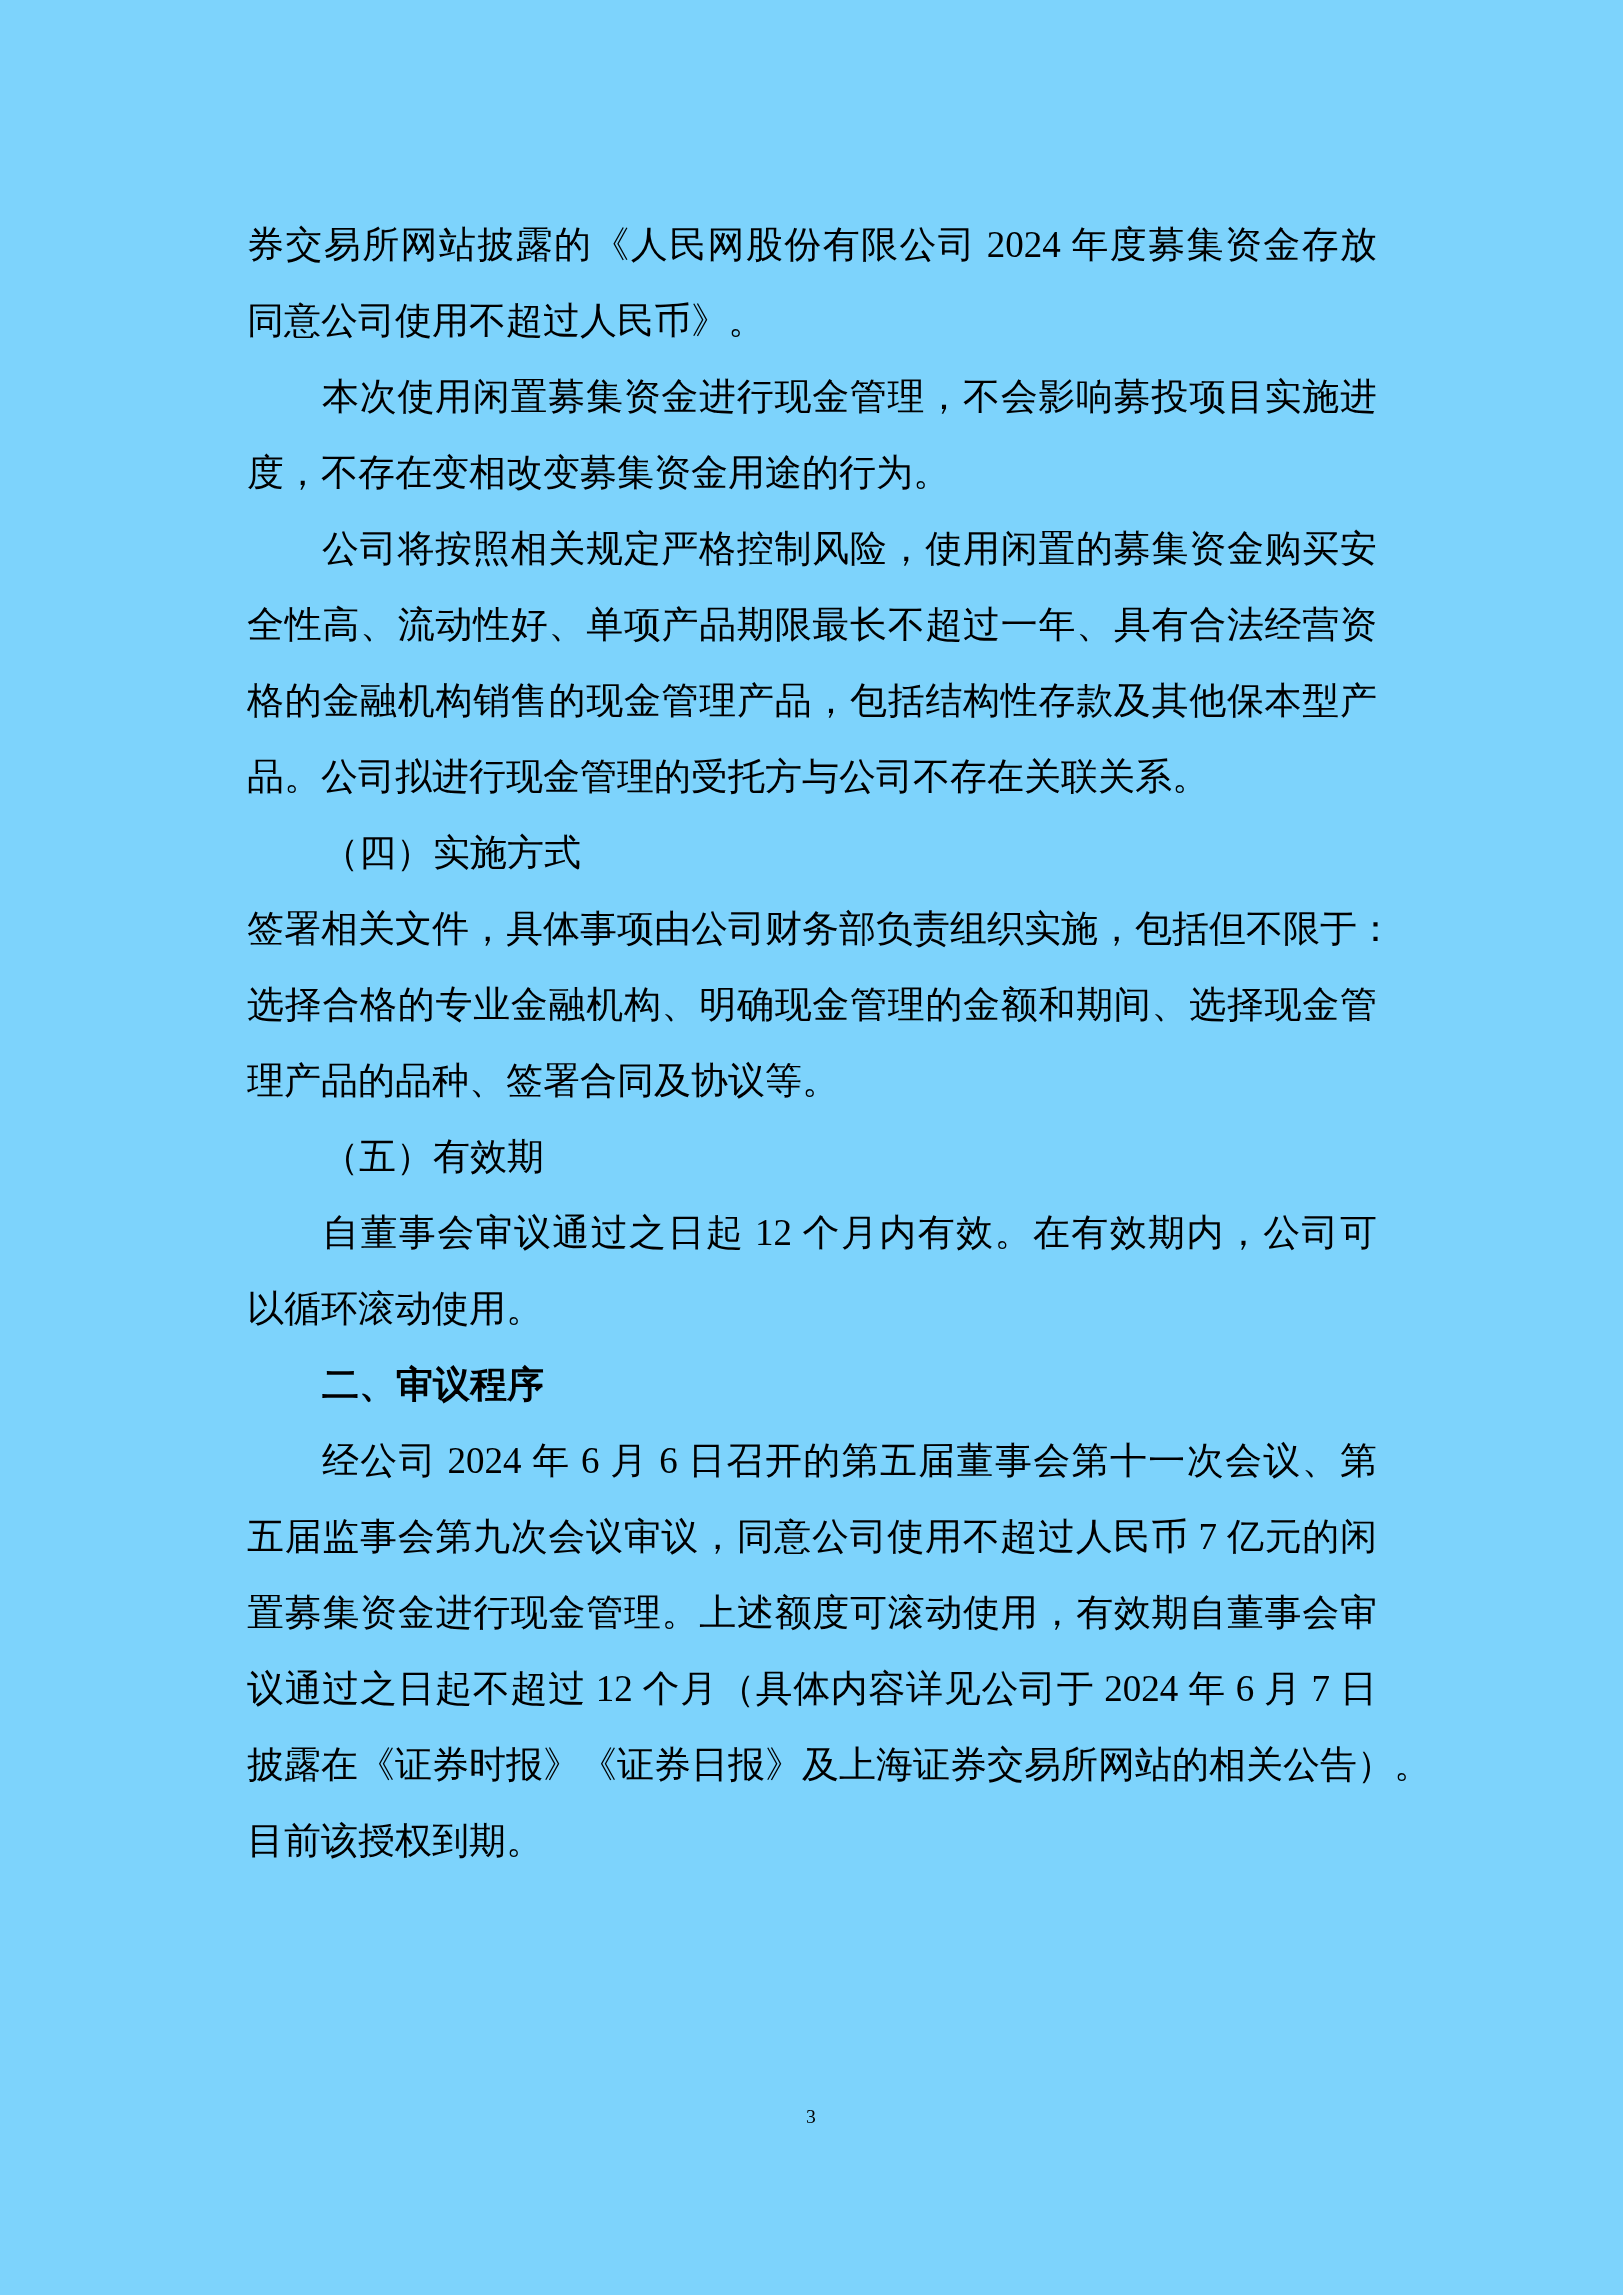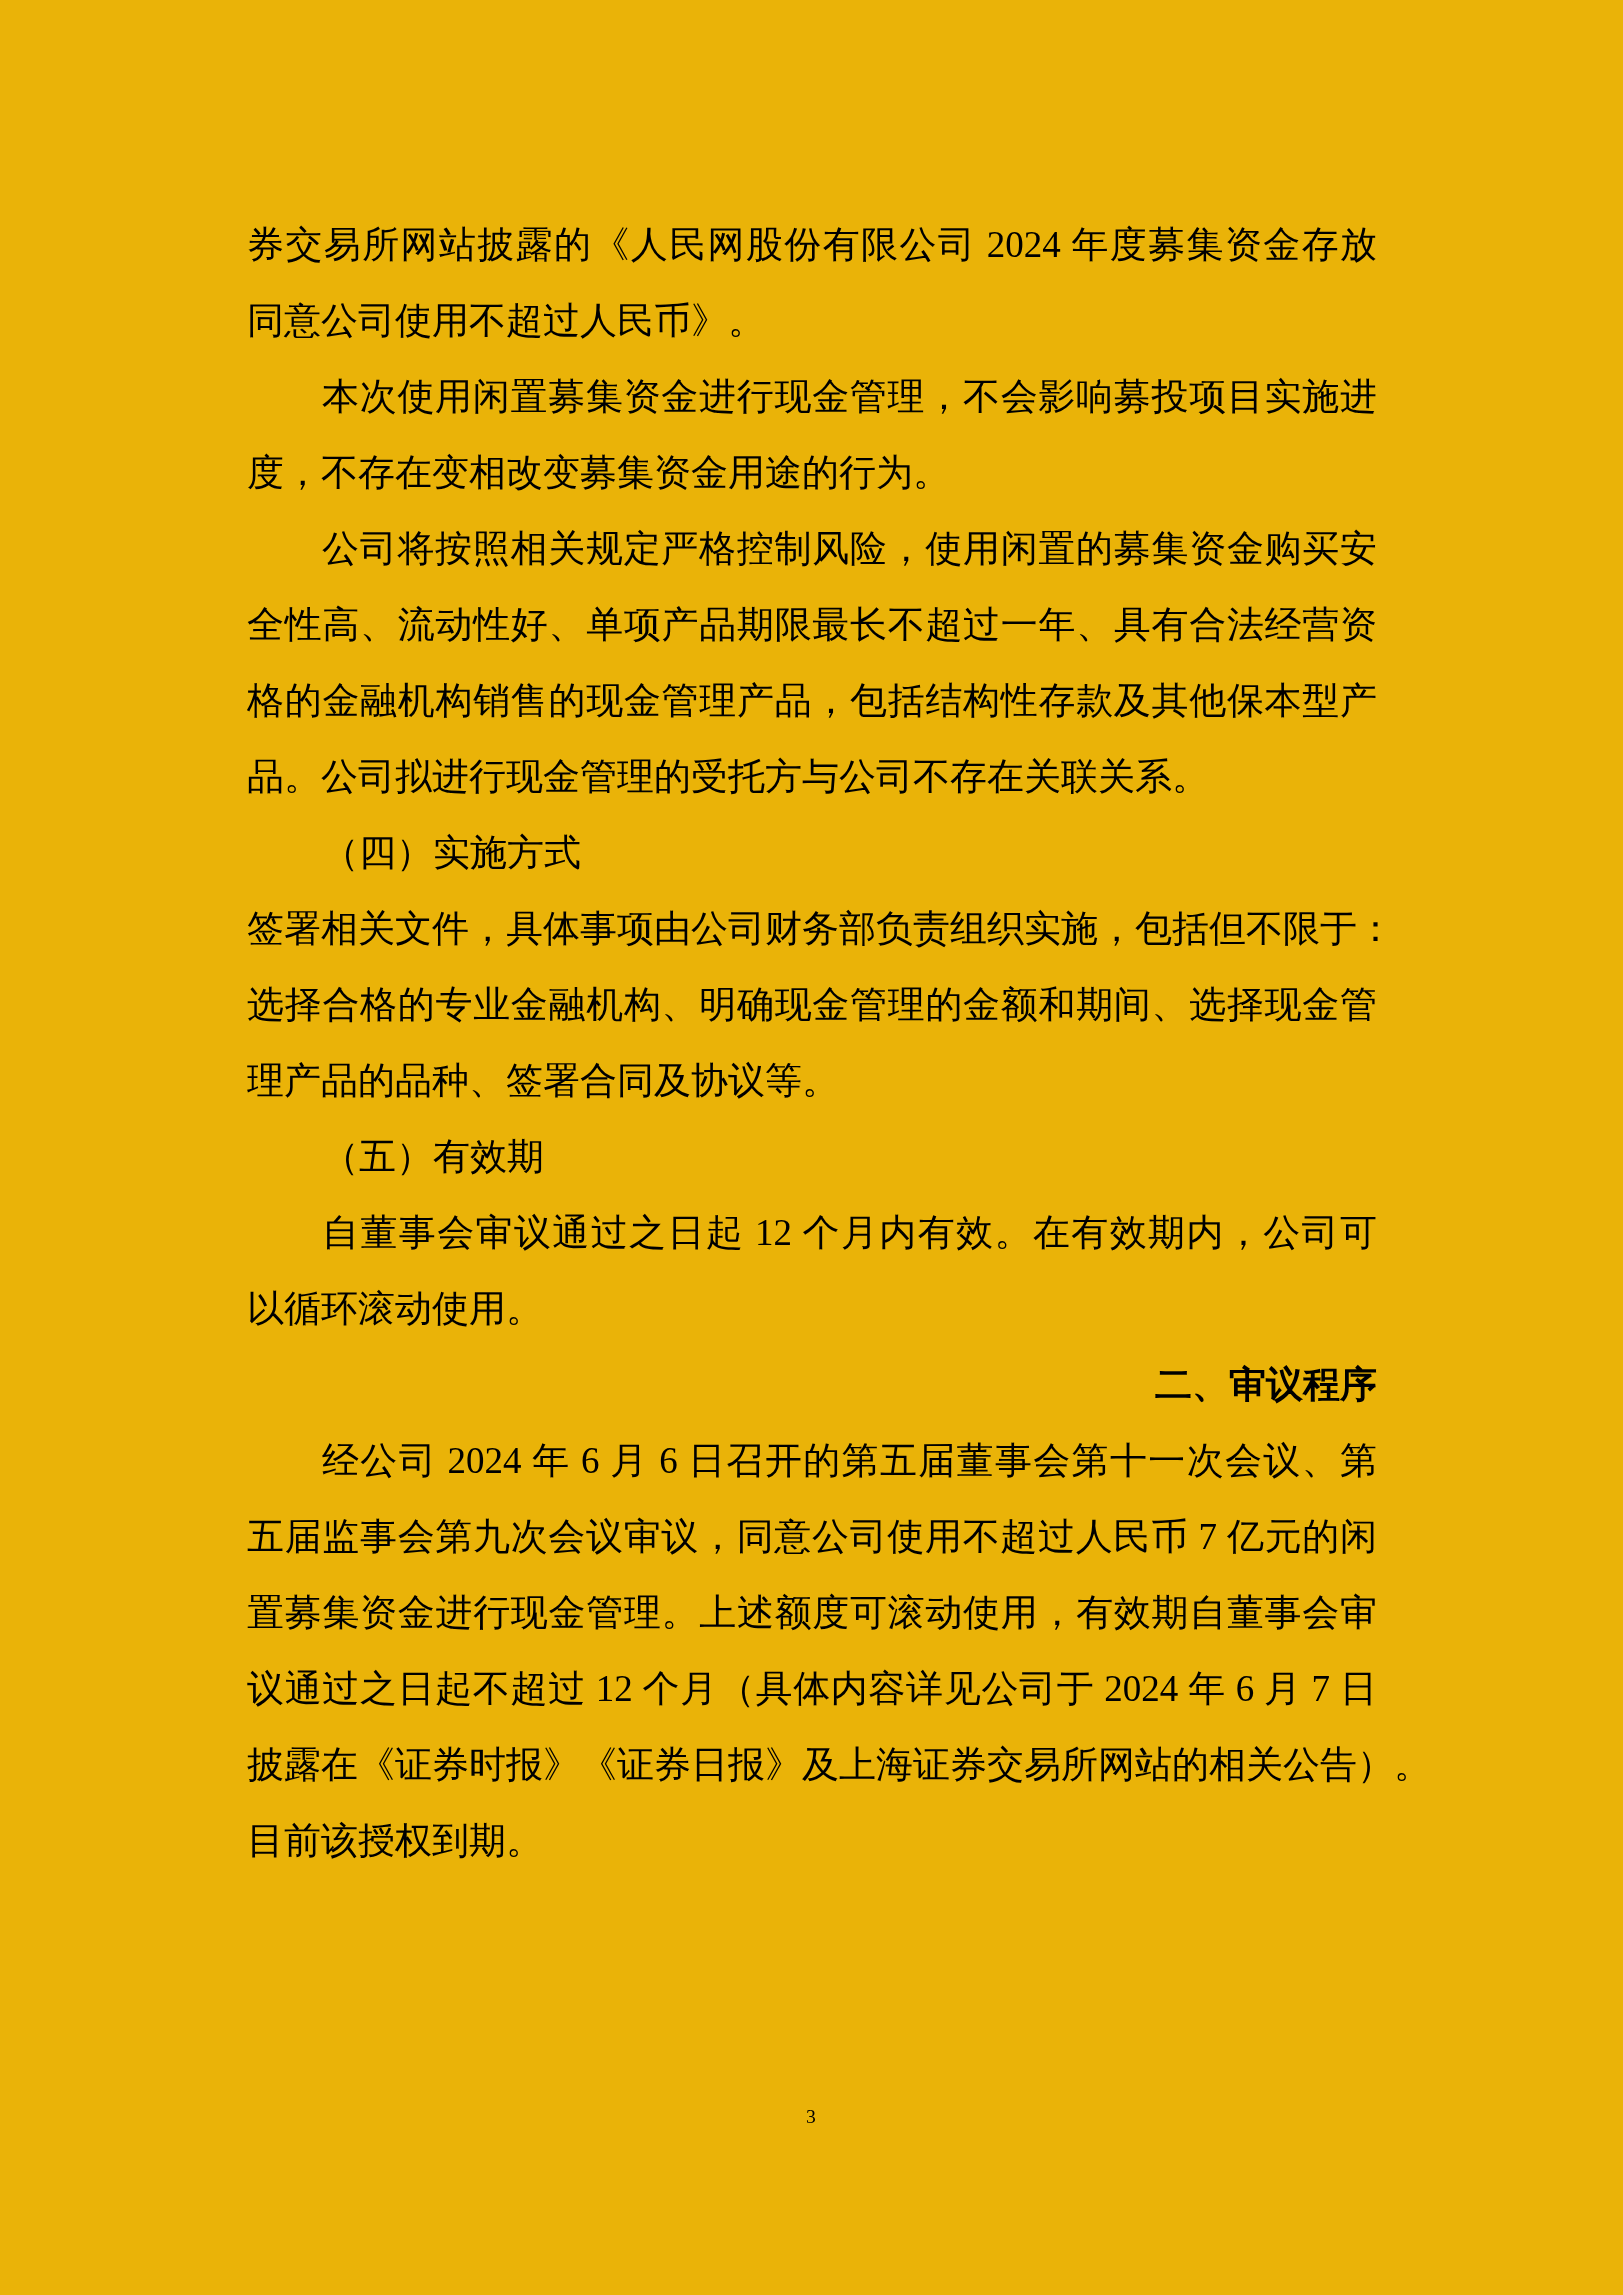--- a/index.html
+++ b/index.html
@@ -14,21 +14,21 @@
       overflow: hidden;
       font-family: "Liberation Serif", "DejaVu Serif", serif;
       color: #000000;
     }
     .page {
       position: absolute;
       left: 0;
       top: 0;
       width: 1623px;
       height: 2295px;
-      background: #eab308;
+      background: #7dd3fc;
     }
     .body-text {
       position: absolute;
       left: 247px;
       top: 217px;
       width: 1130px;
     }
     .line {
       display: block;
       height: 76px;
@@ -40,21 +40,20 @@
     }
     .line.full {
       text-align: justify;
       text-align-last: justify;
     }
     .line.indent {
       padding-left: 75px;
     }
     .line.bold {
       font-weight: bold;
-      text-align: right;
     }
     .page-number {
       position: absolute;
       left: 785px;
       top: 2104px;
       width: 52px;
       text-align: center;
       font-size: 19.6px;
       line-height: 26px;
       font-family: "Liberation Serif", "DejaVu Serif", serif;

